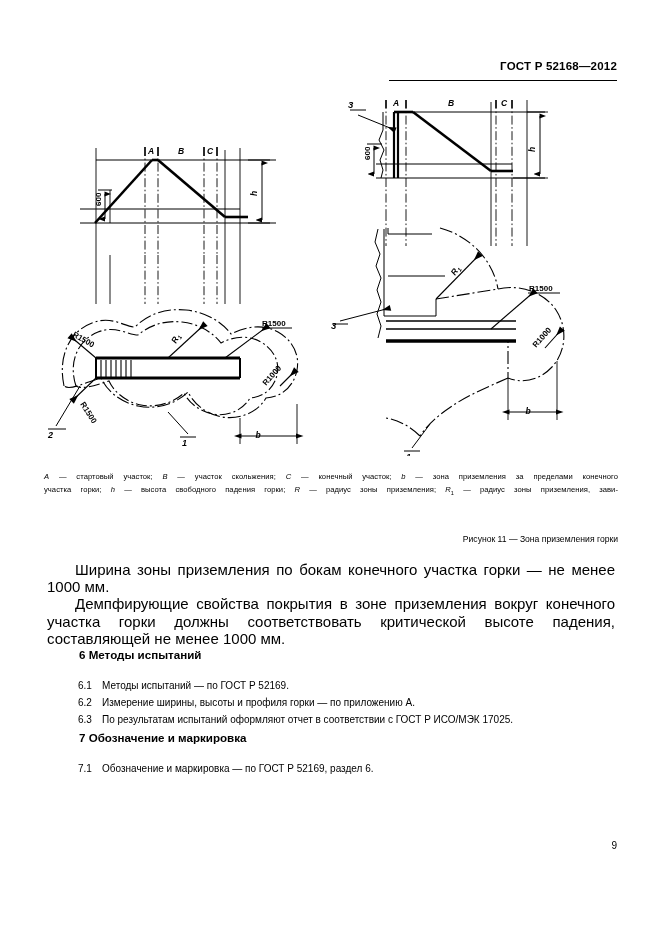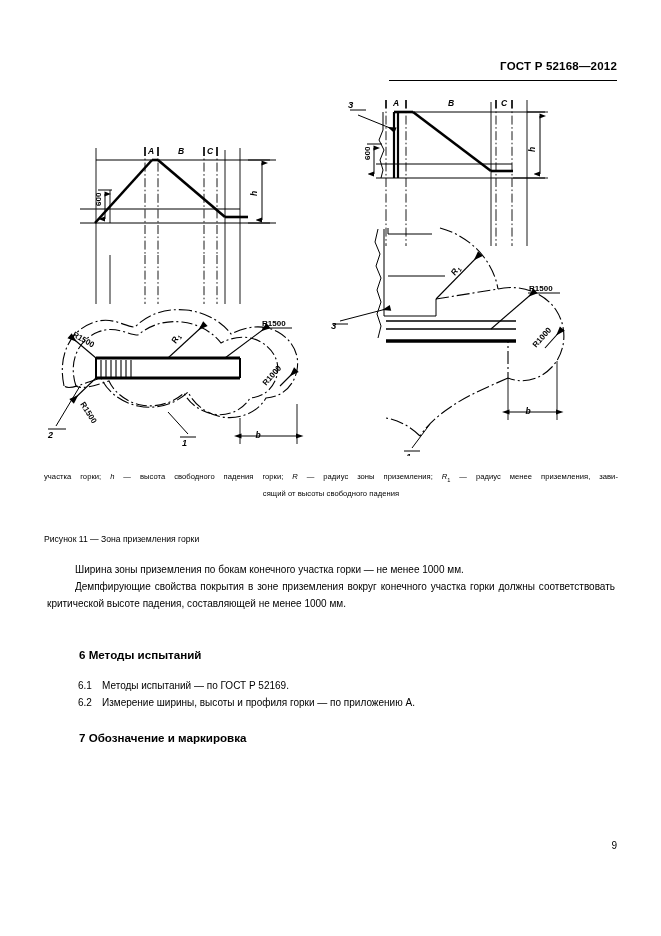--- a/index.html
+++ b/index.html
@@ -68,31 +68,31 @@
   .caption .ln { display: block; }
   .caption .j { text-align: justify; text-align-last: justify; }
   .caption i { font-style: italic; }
   .caption sub { font-size: 5.6px; }
 
   .fig-title {
     position: absolute;
     left: 44px;
     top: 534px;
     width: 574px;
-    text-align: left;
+    text-align: right;
     font-size: 8.6px;
   }
 
   
   .body {
     position: absolute;
     left: 47px;
     top: 561px;
     width: 568px;
-    font-size: 10px;
+    font-size: 15px;
     line-height: 17.2px;
   }
   .para {
     text-align: justify;
     text-indent: 28px;
     margin: 0;
   }
   .para i { font-style: italic; }
 
   h2.section {
@@ -381,39 +381,49 @@
         <text x="536" y="262" font-size="8" font-weight="bold" transform="rotate(-48 536 262)">R1000</text>
         <text x="528" y="328" font-size="8.5" font-style="italic" font-weight="bold" text-anchor="middle">b</text>
         <text x="331" y="243" font-size="9.5" font-style="italic" font-weight="bold">3</text>
         <text x="406" y="374" font-size="9" font-style="italic" font-weight="bold">1</text>
       </g>
     </svg>
   </div>
 
   <div class="caption">
     <span class="ln j">
-      <span>участка горки; </span><i>h</i><span> — высота свободного падения горки; </span><i>R</i><span> — радиус зоны приземления; </span><i>R</i><sub>1</sub><span> — радиус менее приземления, зави-</span>
+      <i>A</i><span> — стартовый участок; </span><i>B</i><span> — участок скольжения; </span><i>C</i><span> — конечный участок; </span><i>b</i><span> — зона приземления за пределами конечного</span>
     </span>
-    <span class="ln">сящий от высоты свободного падения</span>
+    <span class="ln j">
+      <span>участка горки; </span><i>h</i><span> — высота свободного падения горки; </span><i>R</i><span> — радиус зоны приземления; </span><i>R</i><sub>1</sub><span> — радиус зоны приземления, зави-</span>
+    </span>
   </div>
 
   <div class="fig-title">Рисунок 11 — Зона приземления горки</div>
 
   <div class="body">
     <p class="para">Ширина зоны приземления по бокам конечного участка горки — не менее 1000 мм.</p>
     <p class="para">Демпфирующие свойства покрытия в зоне приземления вокруг конечного участка горки должны соответствовать критической высоте падения, составляющей не менее 1000 мм.</p>
   </div>
 
   <h2 class="section sec6">6  Методы испытаний</h2>
   <div class="items items6">
     <div class="item">
       <span class="num">6.1</span><span>Методы испытаний — по ГОСТ Р 52169.</span>
     </div>
     <div class="item">
       <span class="num">6.2</span><span>Измерение ширины, высоты и профиля горки — по приложению А.</span>
     </div>
+    <div class="item">
+      <span class="num">6.3</span><span>По результатам испытаний оформляют отчет в соответствии с ГОСТ Р ИСО/МЭК 17025.</span>
+    </div>
   </div>
 
   <h2 class="section sec7">7  Обозначение и маркировка</h2>
+  <div class="items items7">
+    <div class="item">
+      <span class="num">7.1</span><span>Обозначение и маркировка — по ГОСТ Р 52169, раздел 6.</span>
+    </div>
+  </div>
 
   <div class="pageno">9</div>
 
 </div>
 
 </body></html>

